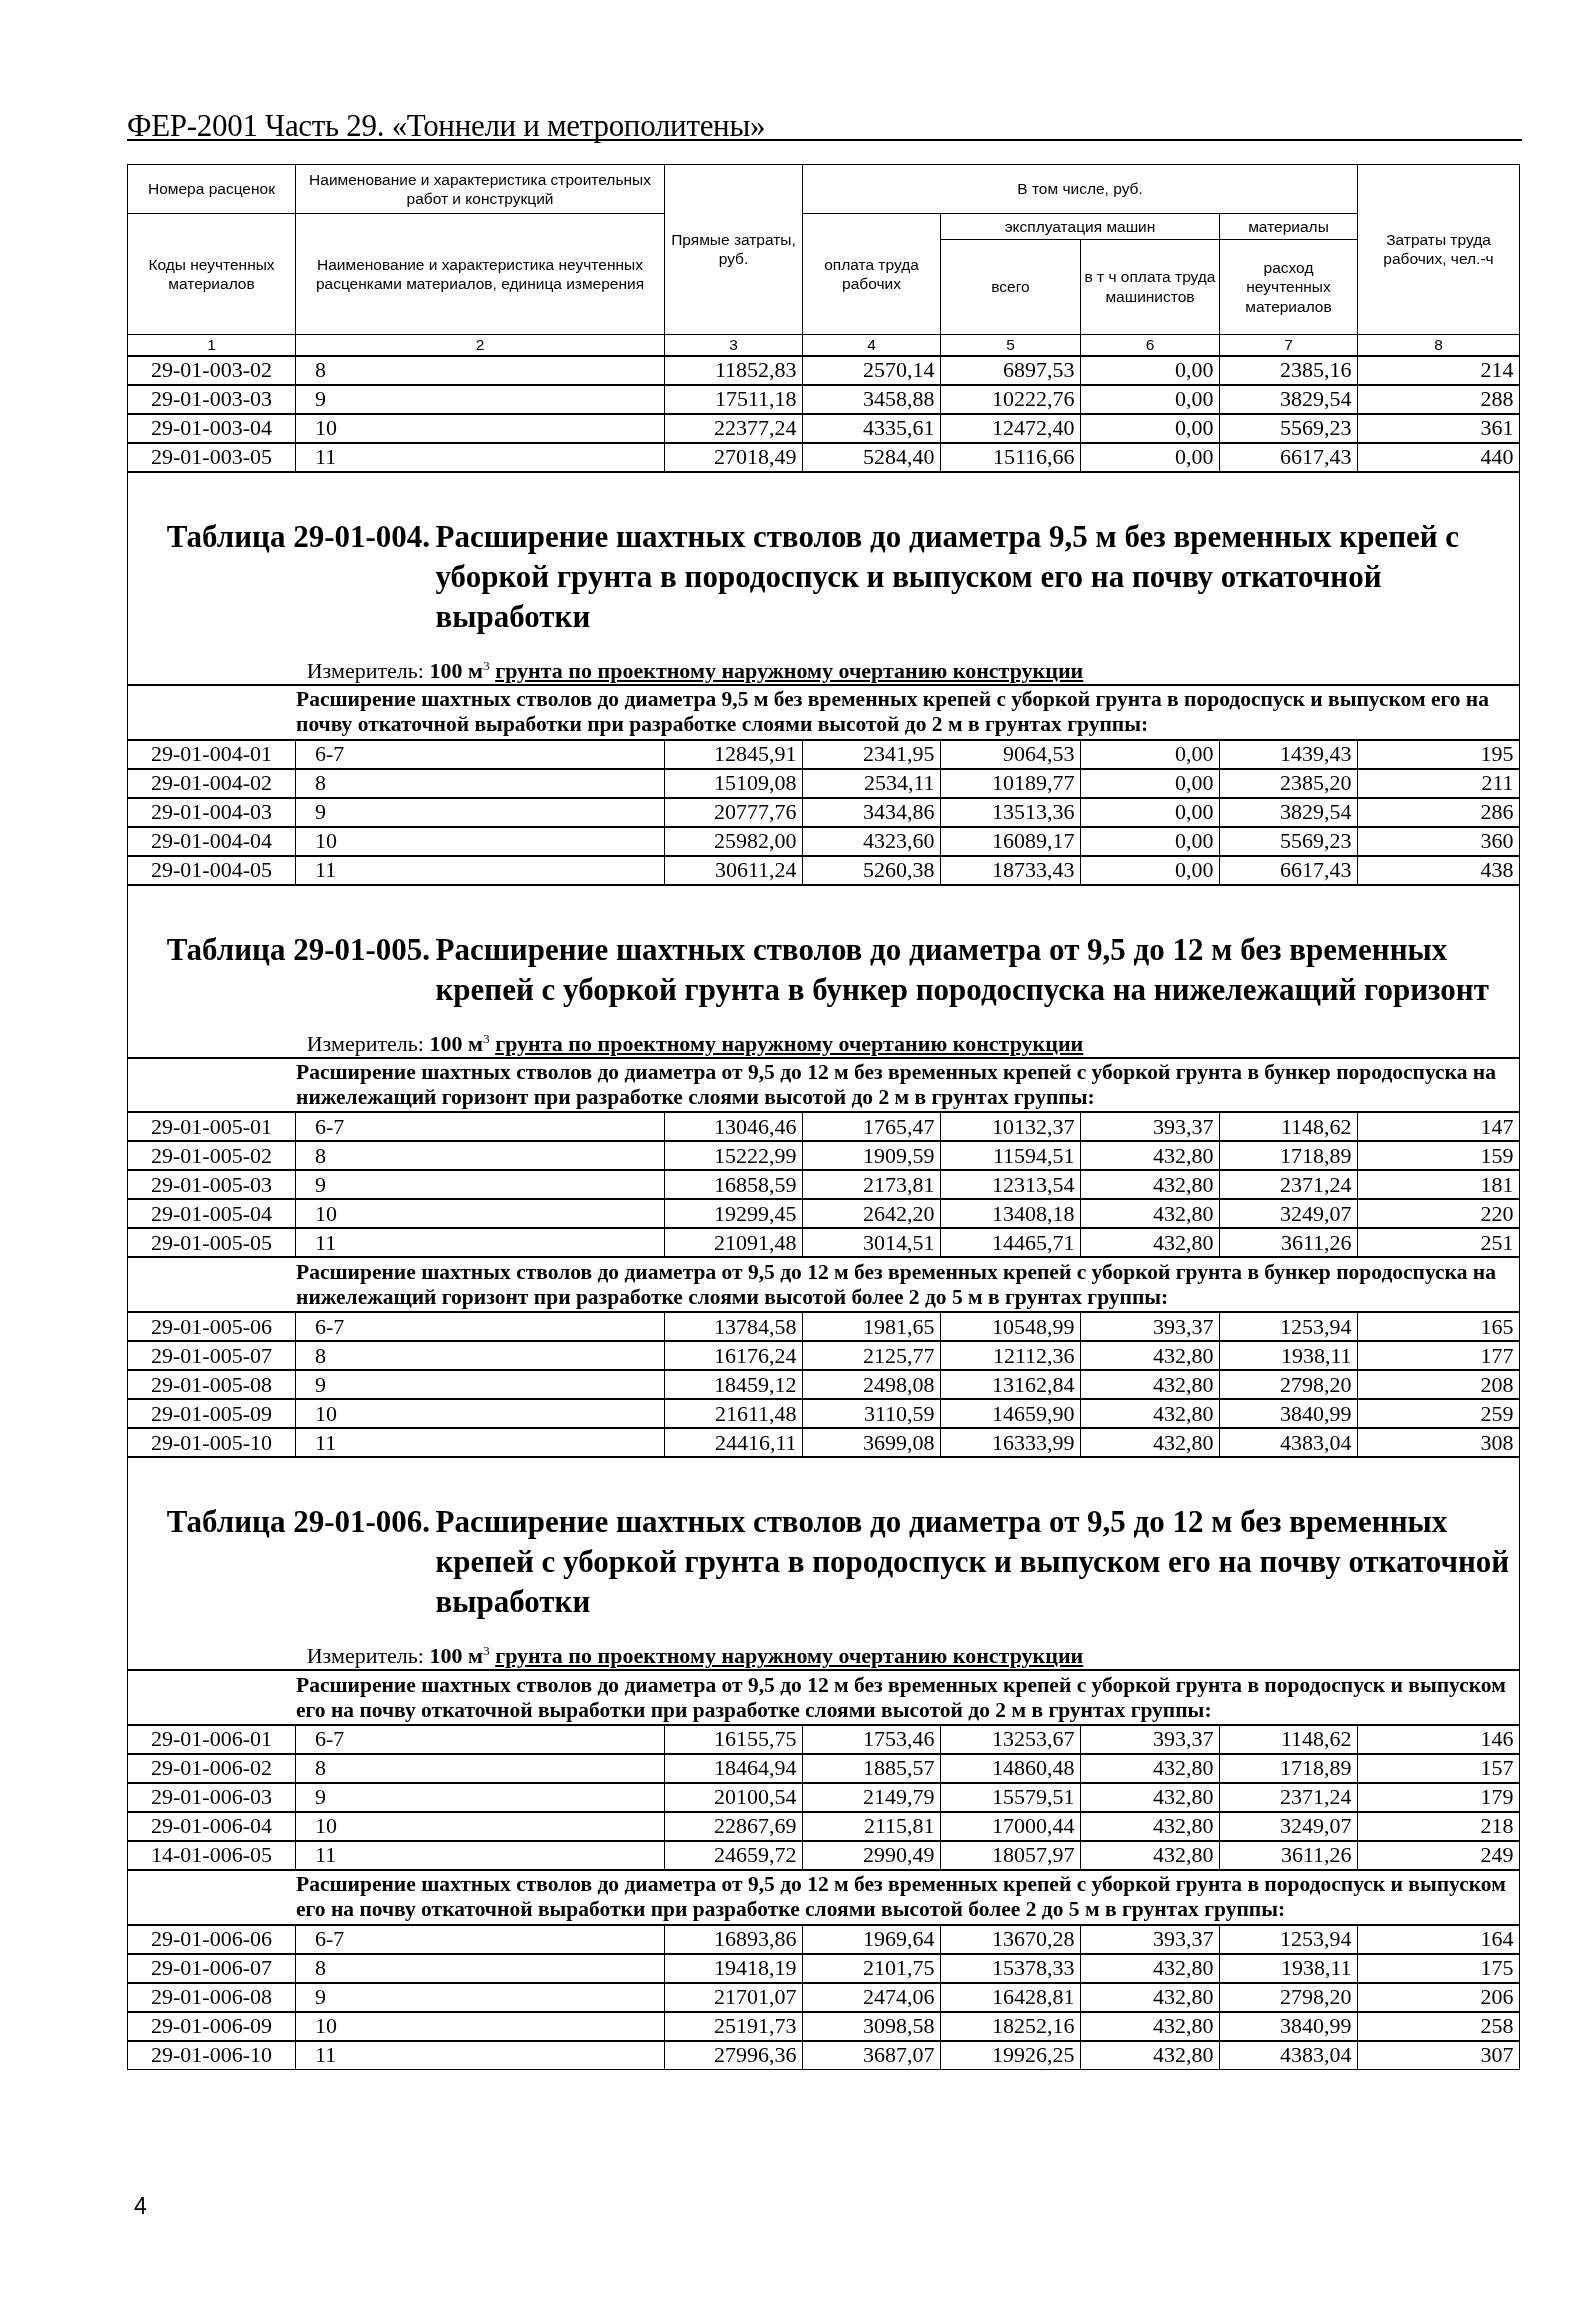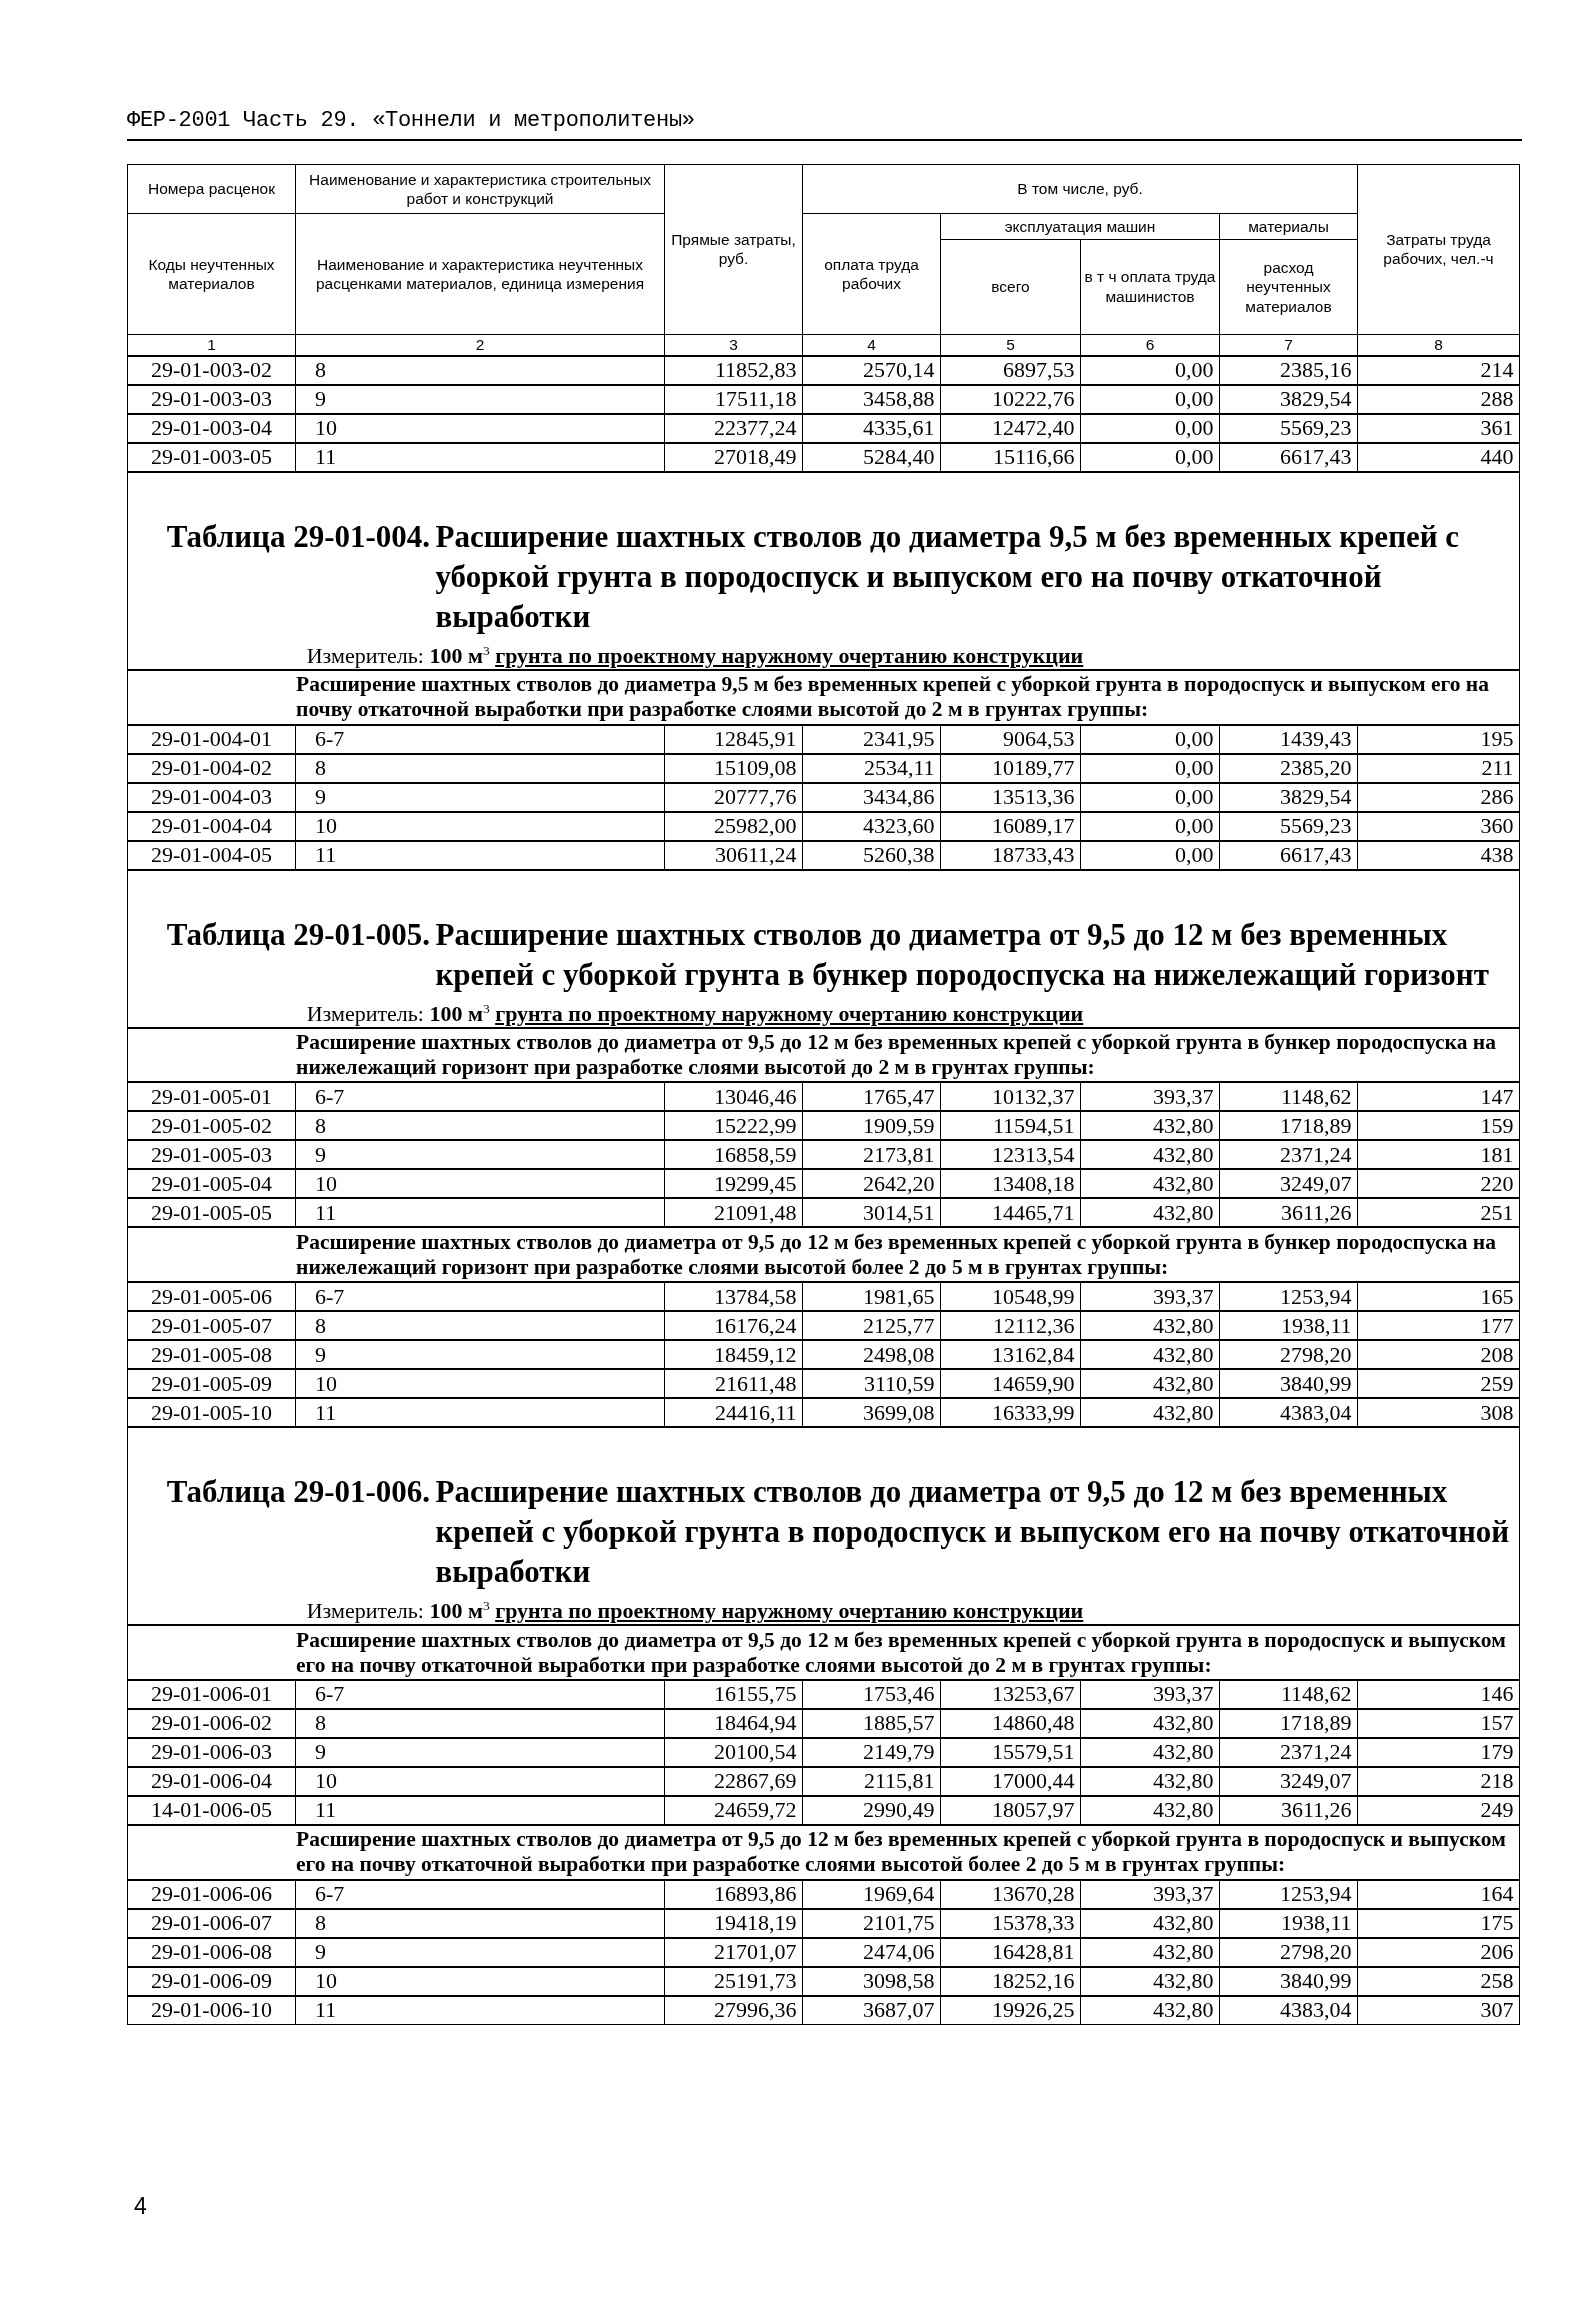--- a/index.html
+++ b/index.html
@@ -1,32 +1,32 @@
 <!DOCTYPE html>
 <html style="font-size:10.8px"><head>
 <meta charset="utf-8">
 <style>
   html, body { margin: 0; padding: 0; background: #ffffff; }
   body { width: 1591px; height: 2307px; position: relative; font-family: "Liberation Serif", serif; color: #000; }
-  .page-header { position: absolute; left: 127px; top: 108px; width: 1395px; font-family: Liberation Mono, monospace; font-size: 22px; letter-spacing: -0.3px; }
+  .page-header { position: absolute; left: 127px; top: 108px; width: 1395px; font-family: Liberation Serif, serif; font-size: 31px; letter-spacing: -0.3px; }
   .page-header-rule { position: absolute; left: 127px; top: 139px; width: 1395px; height: 2px; background: #000; }
   .sheet { position: absolute; left: 127px; top: 164px; width: 1270px; }
   table { border-collapse: collapse; width: 100%; table-layout: fixed; }
   td, th { border: 1.3px solid #000; padding: 0 5.4px; font-size: 22px; line-height: 26px; vertical-align: middle; }
   th { font-weight: normal; font-family: "Liberation Sans", sans-serif; font-size: 15.5px; line-height: 19.5px; text-align: center; padding: 2.7px 2.7px; }
   .num-row td { font-size: 15.5px; font-family: "Liberation Sans", sans-serif; text-align: center; line-height: 20px; }
   td.code { text-align: center; }
   td.group { text-align: left; padding-left: 19px; }
   td.n { text-align: right; }
   .blank td { height: 32px; border-left: 1.3px solid #000; border-right: 1.3px solid #000; }
   .title-cell { border-top: none; border-bottom: none; padding: 20px 2.7px 0 2.7px; }
   .tbl-title { font-weight: bold; font-size: 31px; line-height: 40px; display: flex; margin-left: 36px; }
   .tbl-title-num { white-space: nowrap; padding-right: 5.4px; }
   .tbl-title-text { }
-  .meas { font-size: 22px; padding-left: 176px; line-height: 27px; }
+  .meas { font-size: 22px; padding-left: 176px; margin-top: 15px; line-height: 27px; }
   .meas b { font-weight: bold; }
   .meas sup { font-size: 13.5px; }
   .sub-cell { font-weight: bold; font-size: 21.5px; line-height: 25px; padding: 1.3px 2.7px 1.3px 168px; border-top: 2px solid #000; }
   tr.data td { height: 27px; }
   .page-num { position: absolute; left: 134px; top: 2193px; font-family: "Liberation Sans", sans-serif; font-size: 23px; }
   .thick-top td { border-top: 2px solid #000; }
 </style>
 </head>
 <body>
 

